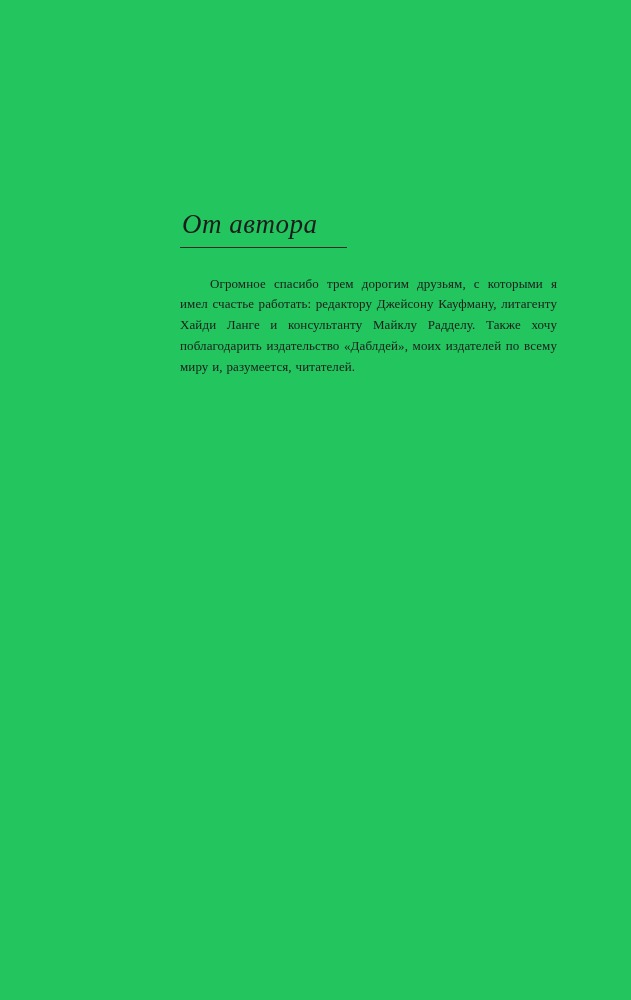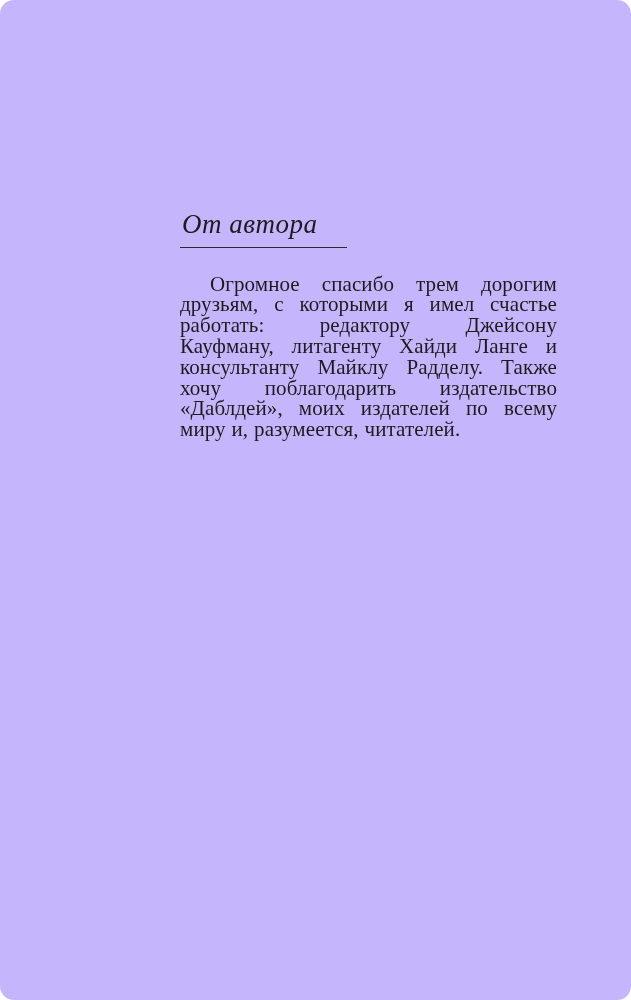--- a/index.html
+++ b/index.html
@@ -4,46 +4,45 @@
 <style>
   html, body {
     margin: 0;
     padding: 0;
     background: #ffffff;
   }
   .book-page {
     position: relative;
     width: 631px;
     height: 1000px;
-    background: #c4b5fd;
+    background: #22c55e;
     font-family: "Liberation Serif", "DejaVu Serif", serif;
     color: #1c1c1c;
     overflow: hidden;
-    border-radius: 14px;
   }
   .content {
     position: absolute;
     left: 180px;
     top: 210px;
     width: 377px;
   }
   .chapter-heading {
     display: inline-block;
     font-style: italic;
     font-weight: normal;
     font-size: 27px;
     line-height: 1.1;
     margin: 0 0 26px 0;
     padding: 0 30px 7px 2px;
     border-bottom: 1.5px solid #2a2a2a;
     letter-spacing: 0.5px;
   }
   .body-text p {
     margin: 0;
-    font-size: 21px;
+    font-size: 13px;
     line-height: 20.8px;
     text-align: justify;
     text-indent: 30px;
     letter-spacing: 0.1px;
     word-spacing: 0.5px;
   }
 </style>
 </head>
 <body>
 

